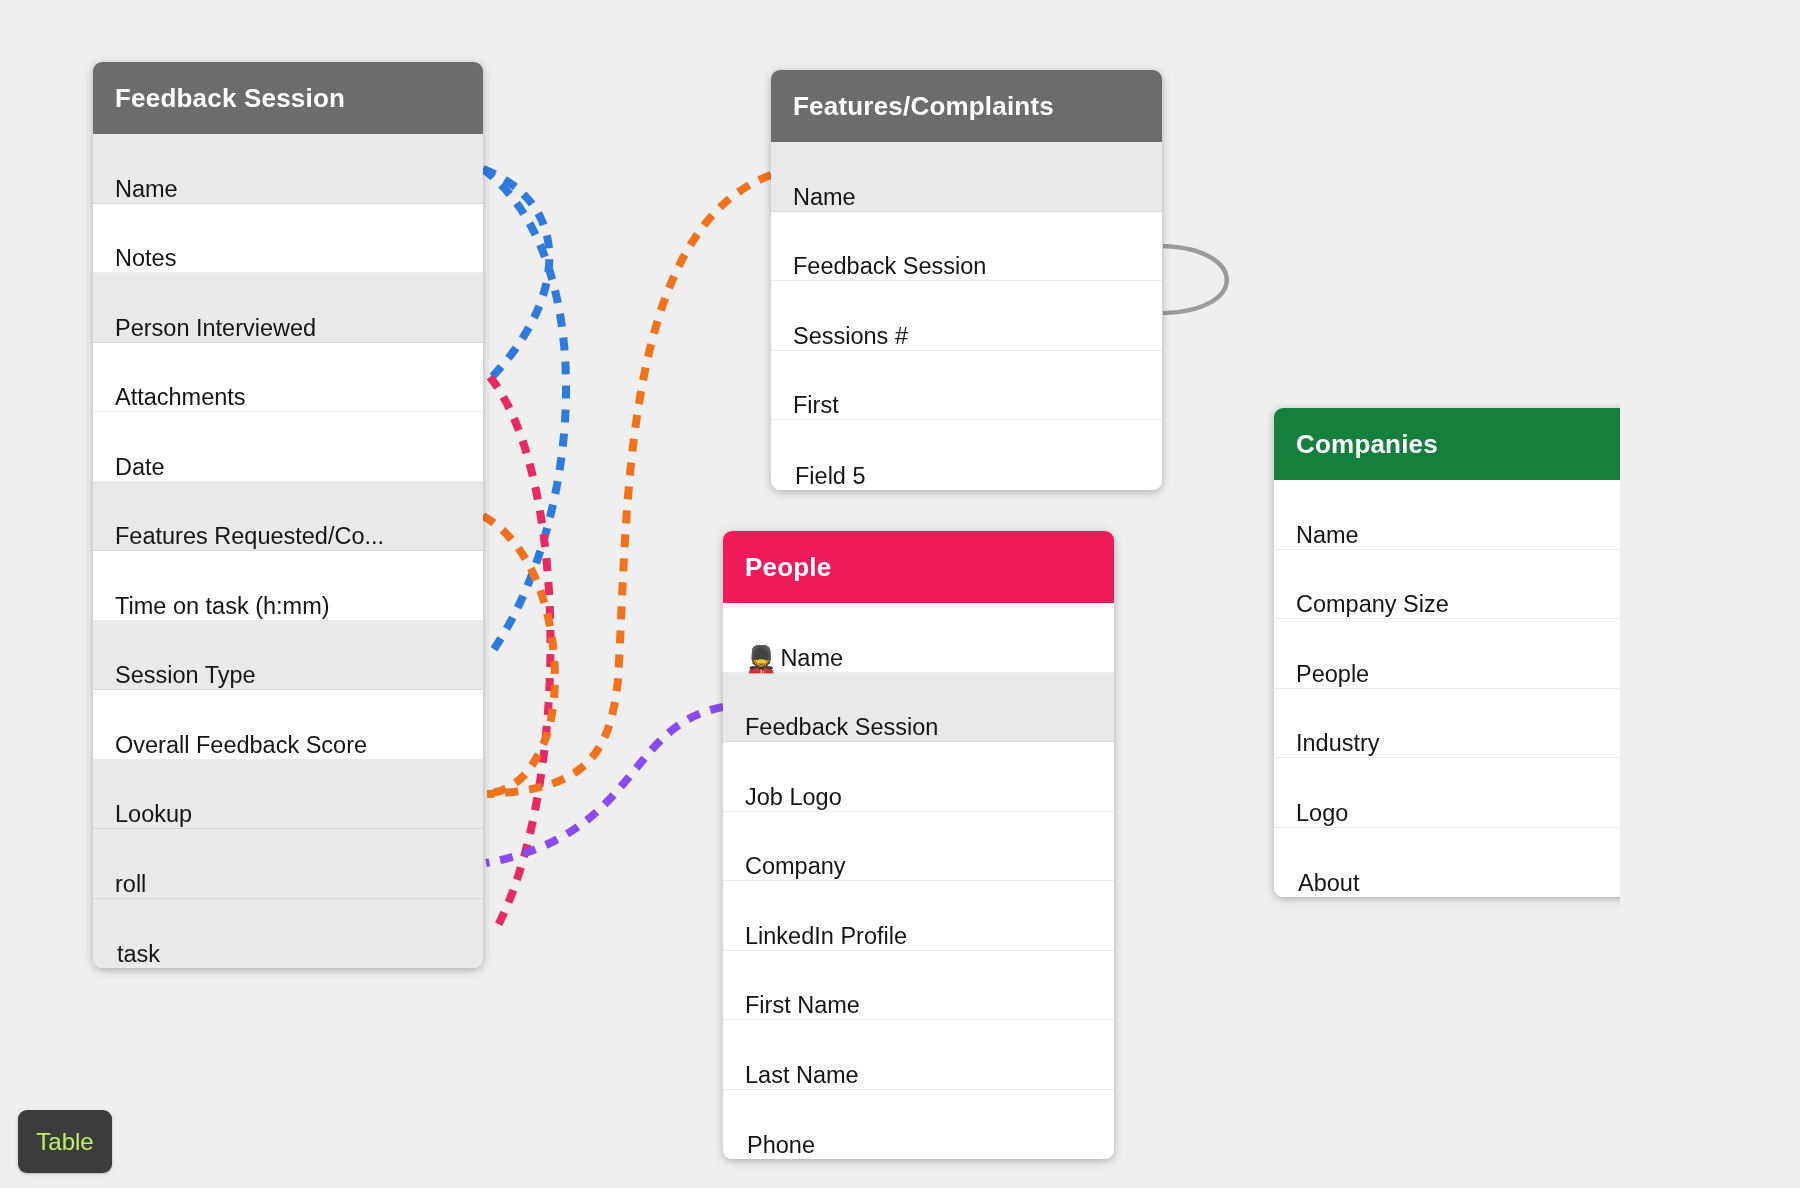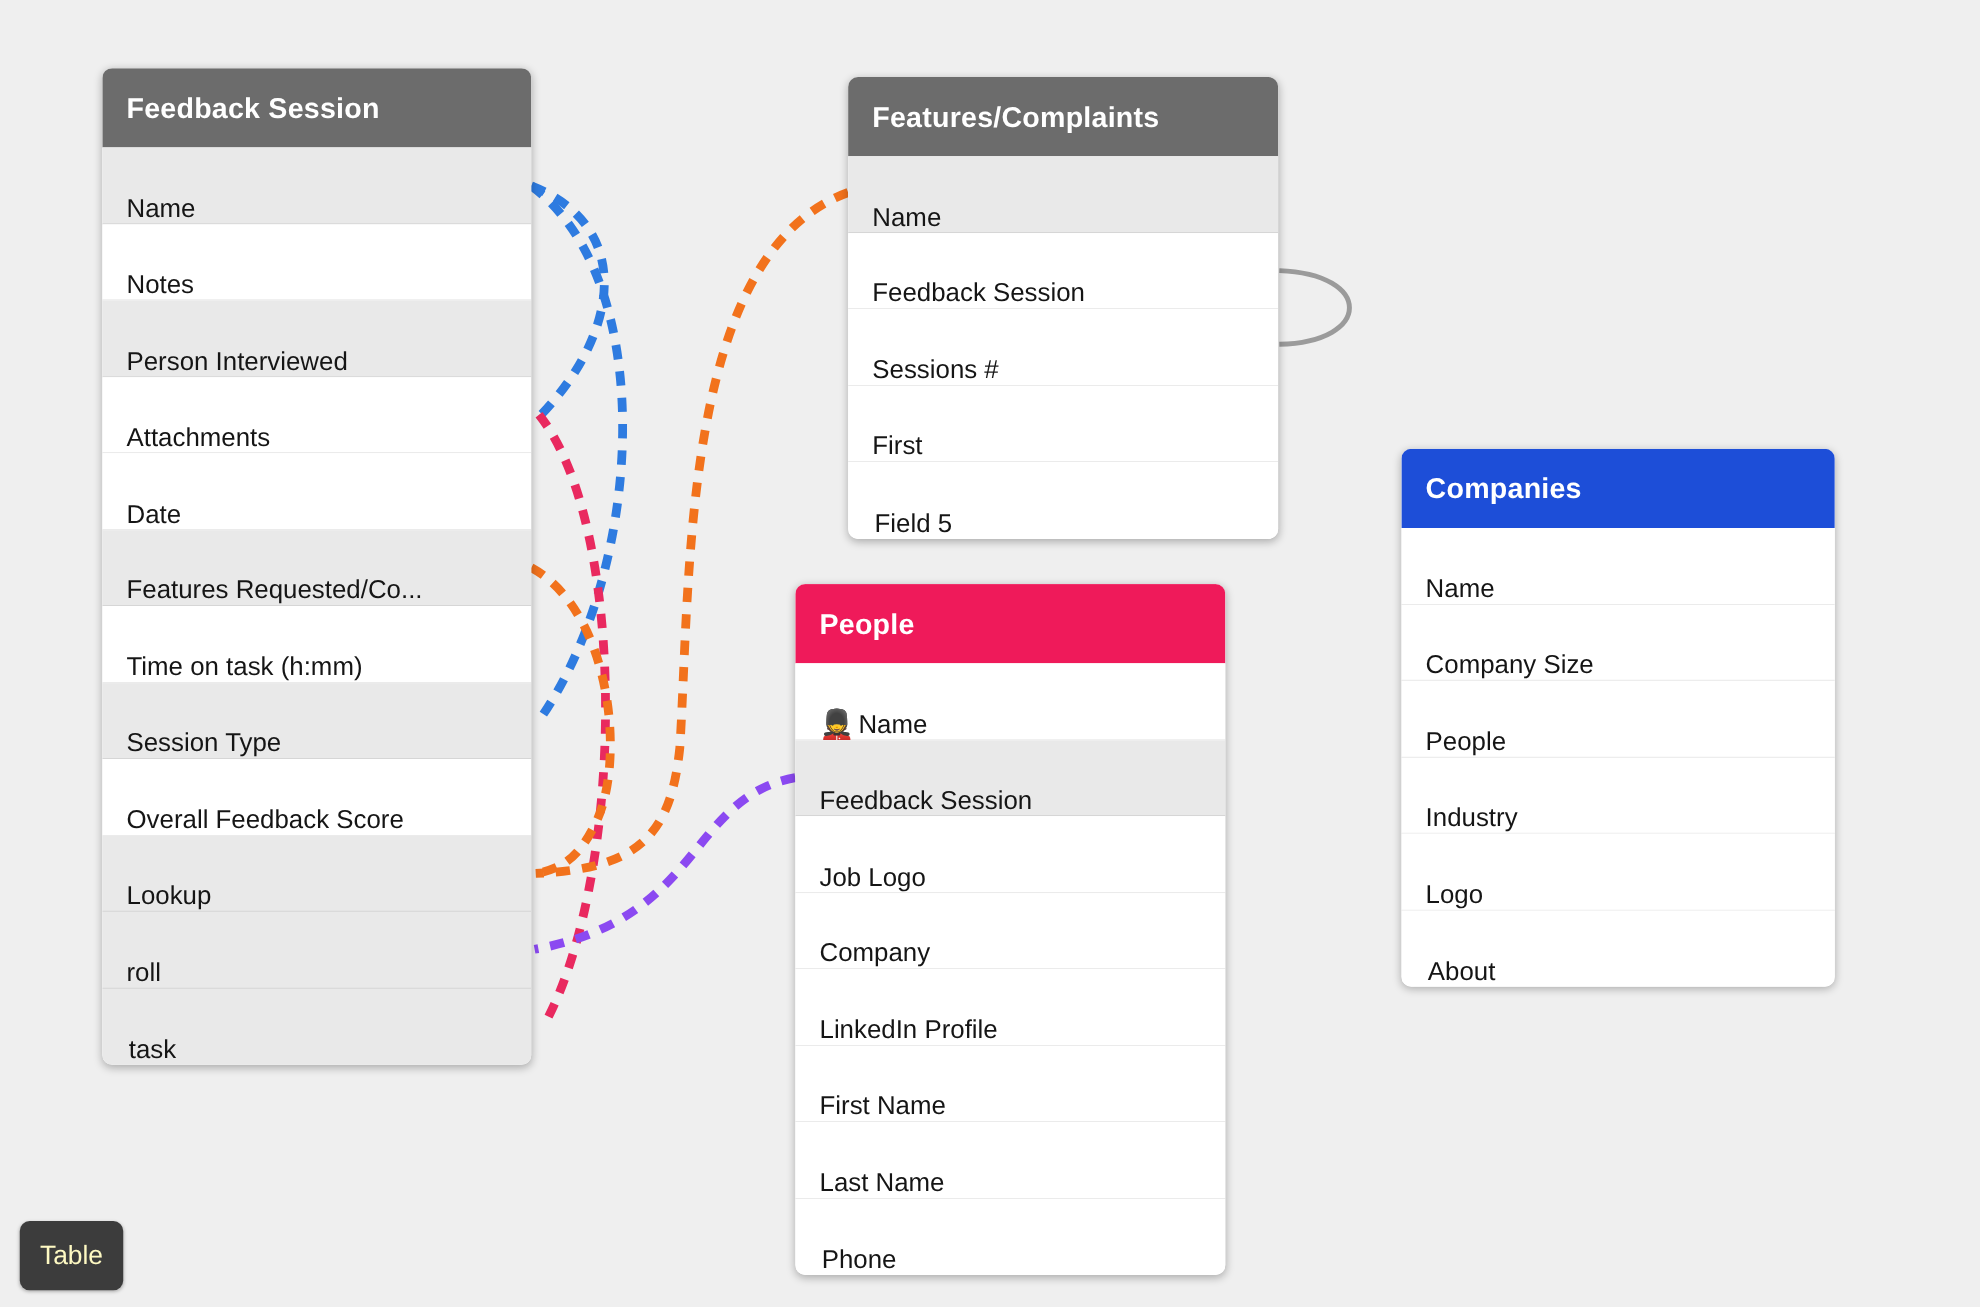--- a/index.html
+++ b/index.html
@@ -2,21 +2,21 @@
 <html><head>
 <meta charset="utf-8">
 <style>
   html,body{margin:0;padding:0;}
   body{
     font-family:"Liberation Sans","DejaVu Sans",sans-serif;
     background:#efefef;
   }
   .canvas{
     position:relative;
-    width:1800px;height:1188px;
+    width:1620px;height:1188px;
     background:#efefef;
     overflow:hidden;
   }
   .wires{
     position:absolute;left:0;top:0;
     width:1800px;height:1188px;
     pointer-events:none;
   }
   .table-card{
     position:absolute;
@@ -55,21 +55,21 @@
     font-size:26px;
     line-height:1;
     margin-right:3px;
     font-family:"DejaVu Sans",sans-serif;
   }
   .table-btn{
     position:absolute;
     left:18px;top:1110px;
     width:94px;height:63px;
     background:#3c3c3c;
-    color:#fef9c3;
+    color:#bef264;
     font-family:"Liberation Sans","DejaVu Sans",sans-serif;
     font-size:24px;
     border:none;
     border-radius:9px;
     cursor:pointer;
     box-shadow:0 1px 3px rgba(0,0,0,0.25);
   }
 </style>
 </head>
 <body>
@@ -170,21 +170,21 @@
           <span>First Name</span>
         </div>
         <div class="field-row">
           <span>Last Name</span>
         </div>
         <div class="field-row">
           <span>Phone</span>
         </div>
       </div>
       <div class="table-card" style="left: 1274px; top: 408px; width: 394px;">
-        <div class="table-header" style="background: #1d4ed8; align-items: center;">
+        <div class="table-header" style="background: #15803d; align-items: center;">
           <span class="table-title">Companies</span>
         </div>
         <div class="field-row">
           <span>Name</span>
         </div>
         <div class="field-row">
           <span>Company Size</span>
         </div>
         <div class="field-row">
           <span>People</span>

